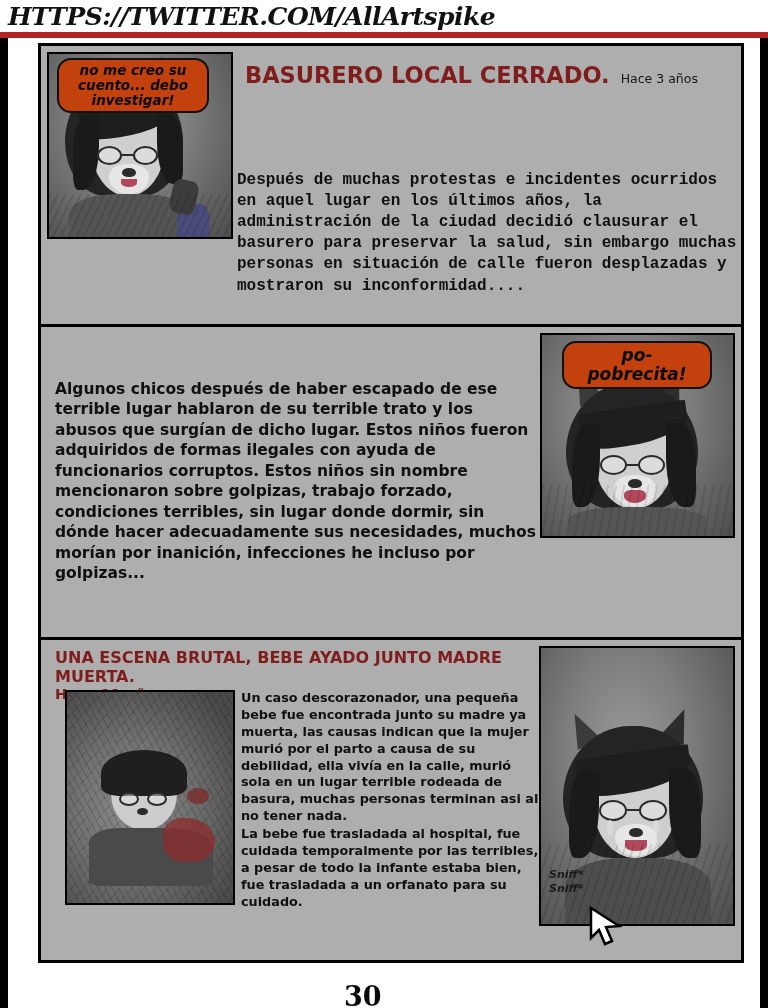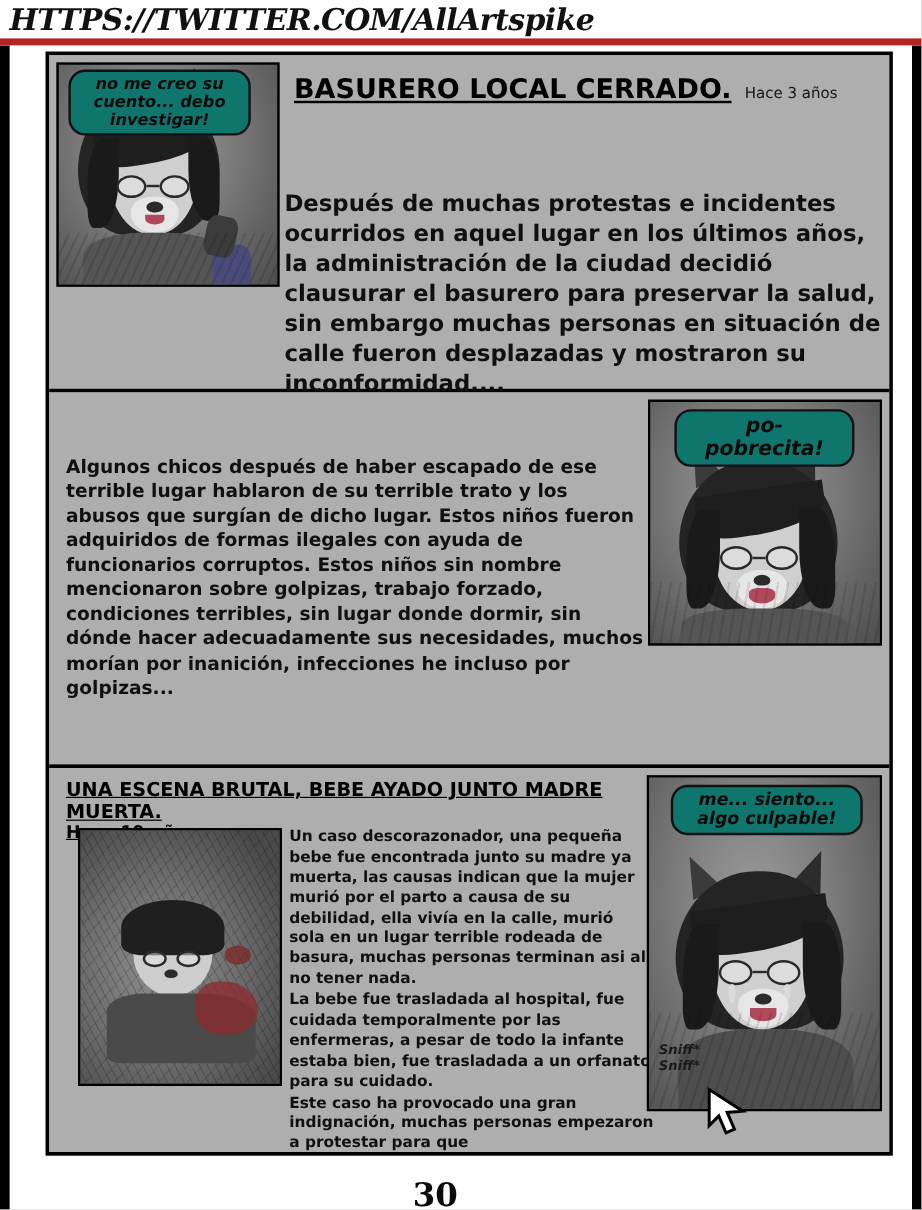--- a/index.html
+++ b/index.html
@@ -60,22 +60,21 @@
   .panel {
     position: relative;
     border-bottom: 3px solid #000;
     background: #aeaeae;
   }
   .panel:last-child { border-bottom: none; }
 
   .headline {
     font-family: "DejaVu Sans", sans-serif;
     font-weight: bold;
-    color: #000000;
-    text-decoration: underline;
+    color: #7f1d1d;
   }
   .date {
     font-weight: normal;
     font-size: 12.5px;
     color: #151515;
   }
   .bodytext {
     font-weight: bold;
     color: #101010;
     line-height: 1.32;
@@ -149,21 +148,21 @@
   }
   .arm {
     position: absolute;
     background: #4b4b7a;
     border-radius: 30%;
   }
 
   
   .bubble {
     position: absolute;
-    background: #0f766e;
+    background: #c2410c;
     border: 2px solid #111;
     border-radius: 14px;
     font-family: "DejaVu Sans", sans-serif;
     font-weight: bold;
     font-style: italic;
     color: #0a0a0a;
     padding: 3px 8px;
     line-height: 1.12;
     text-align: center;
   }
@@ -231,21 +230,21 @@
         <div class="bubble" style="left:8px;top:4px;width:152px;font-size:13.5px;">
           <span>no me creo su cuento... debo investigar!</span>
         </div>
       </div>
 
       <div style="position:absolute;left:204px;top:16px;right:10px;">
         <span class="headline" style="font-size:22.5px;">BASURERO LOCAL CERRADO.</span>
         <span class="date" style="margin-left:6px;">Hace 3 años</span>
       </div>
 
-      <div class="bodytext" style="position:absolute;left:196px;top:112px;width:500px;font-size:19px;">Después de muchas protestas e incidentes ocurridos en aquel lugar en los últimos años, la administración de la ciudad decidió clausurar el basurero para preservar la salud, sin embargo muchas personas en situación de calle fueron desplazadas y mostraron su inconformidad....</div>
+      <div class="bodytext" style="position:absolute;left:196px;top:124px;width:500px;font-size:16px;font-family:Liberation Mono, monospace;">Después de muchas protestas e incidentes ocurridos en aquel lugar en los últimos años, la administración de la ciudad decidió clausurar el basurero para preservar la salud, sin embargo muchas personas en situación de calle fueron desplazadas y mostraron su inconformidad....</div>
     </div>
 
     <div class="panel" style="height:313px;">
 
 
       <div class="bodytext" style="position:absolute;left:14px;top:52px;width:482px;font-size:15.5px;">Algunos chicos después de haber escapado de ese terrible lugar hablaron de su terrible trato y los abusos que surgían de dicho lugar. Estos niños fueron adquiridos de formas ilegales con ayuda de funcionarios corruptos. Estos niños sin nombre mencionaron sobre golpizas, trabajo forzado, condiciones terribles, sin lugar donde dormir, sin dónde hacer adecuadamente sus necesidades, muchos morían por inanición, infecciones he incluso por golpizas...</div>
 
       <div class="portrait" style="position:absolute;right:6px;top:6px;width:195px;height:205px;margin-left:17px;">
         <div class="sketchbg"></div>
         <div class="ear" style="left:30px;top:34px;transform:rotate(-24deg);"></div>
@@ -286,22 +285,21 @@
         <div class="glasses" style="left:52px;top:100px;width:20px;height:14px;"></div>
         <div class="glasses" style="left:80px;top:100px;width:20px;height:14px;"></div>
         <div class="nose" style="left:70px;top:116px;width:11px;height:7px;"></div>
         <div style="position:absolute;left:22px;top:136px;width:124px;height:58px;background:#4a4a4a;border-radius:25% 35% 10% 10%;"></div>
         <div style="position:absolute;left:96px;top:126px;width:52px;height:44px;background:#8e2b2b;opacity:.75;border-radius:40% 60% 50% 45%;"></div>
         <div style="position:absolute;left:120px;top:96px;width:22px;height:16px;background:#7d2424;opacity:.7;border-radius:50%;"></div>
       </div>
 
       <div style="position:absolute;left:200px;top:50px;width:304px;">
         <div class="bodytext" style="font-size:12.8px;">Un caso descorazonador, una pequeña bebe fue encontrada junto su madre ya muerta, las causas indican que la mujer murió por el parto a causa de su debilidad, ella vivía en la calle, murió sola en un lugar terrible rodeada de basura, muchas personas terminan asi al no tener nada.</div>
-        <div class="bodytext" style="font-size:12.8px;margin-top:1px;">La bebe fue trasladada al hospital, fue cuidada temporalmente por las enfermeras, a pesar de todo la infante estaba bien, fue trasladada a un orfanato para su cuidado.</div>
-        <div class="bodytext" style="font-size:12.8px;margin-top:1px;">Este caso ha provocado una gran indignación, muchas personas empezaron a protestar para que</div>
+        <div class="bodytext" style="font-size:12.8px;margin-top:1px;">La bebe fue trasladada al hospital, fue cuidada temporalmente por las terribles, a pesar de todo la infante estaba bien, fue trasladada a un orfanato para su cuidado.</div>
       </div>
 
       <div class="portrait" style="position:absolute;right:6px;top:6px;width:196px;height:280px;">
         <div class="sketchbg"></div>
         <div class="ear" style="left:28px;top:64px;transform:rotate(-26deg);"></div>
         <div class="ear" style="left:124px;top:60px;transform:rotate(22deg);border-bottom-color:#2c2c2c;"></div>
         <div class="hair" style="left:22px;top:78px;width:140px;height:132px;"></div>
         <div class="face" style="left:52px;top:118px;width:84px;height:92px;"></div>
         <div class="bangs" style="left:36px;top:104px;width:114px;height:40px;"></div>
         <div class="fringe" style="left:28px;top:122px;width:30px;height:88px;"></div>
@@ -312,23 +310,20 @@
         <div style="position:absolute;left:66px;top:172px;width:6px;height:16px;background:#dcdcdc;border-radius:50% 50% 60% 60%;opacity:.85;"></div>
         <div style="position:absolute;left:112px;top:172px;width:6px;height:14px;background:#dcdcdc;border-radius:50% 50% 60% 60%;opacity:.85;"></div>
         <div class="snout" style="left:74px;top:176px;width:42px;height:32px;"></div>
         <div class="nose" style="left:88px;top:180px;width:14px;height:9px;"></div>
         <div class="mouth" style="left:84px;top:192px;width:22px;height:11px;"></div>
         <div class="body" style="left:24px;top:210px;width:146px;height:70px;background:#4e4e4e;"></div>
         <div class="scratch" style="left:0;top:196px;width:196px;height:84px;background:repeating-linear-gradient(108deg, rgba(0,0,0,.20) 0 2px, transparent 2px 8px);"></div>
 
         <div style="position:absolute;left:8px;top:220px;width:64px;font-size:11px;font-weight:bold;font-style:italic;color:#1a1a1a;line-height:1.25;">Sniff* Sniff*</div>
 
-        <div class="bubble" style="left:18px;top:6px;width:160px;font-size:14.5px;">
-          <span>me... siento... algo culpable!</span>
-        </div>
       </div>
 
       <svg style="position:absolute;right:118px;bottom:14px;" width="34" height="40" viewBox="0 0 34 40">
         <polygon points="2,2 2,32 10,24 16,38 23,35 17,21 30,20" fill="#ffffff" stroke="#000000" stroke-width="2.5"></polygon>
       </svg>
     </div>
 
   </div>
 
   <div class="pagenum" style="left:336px;top:943px;">30</div>

